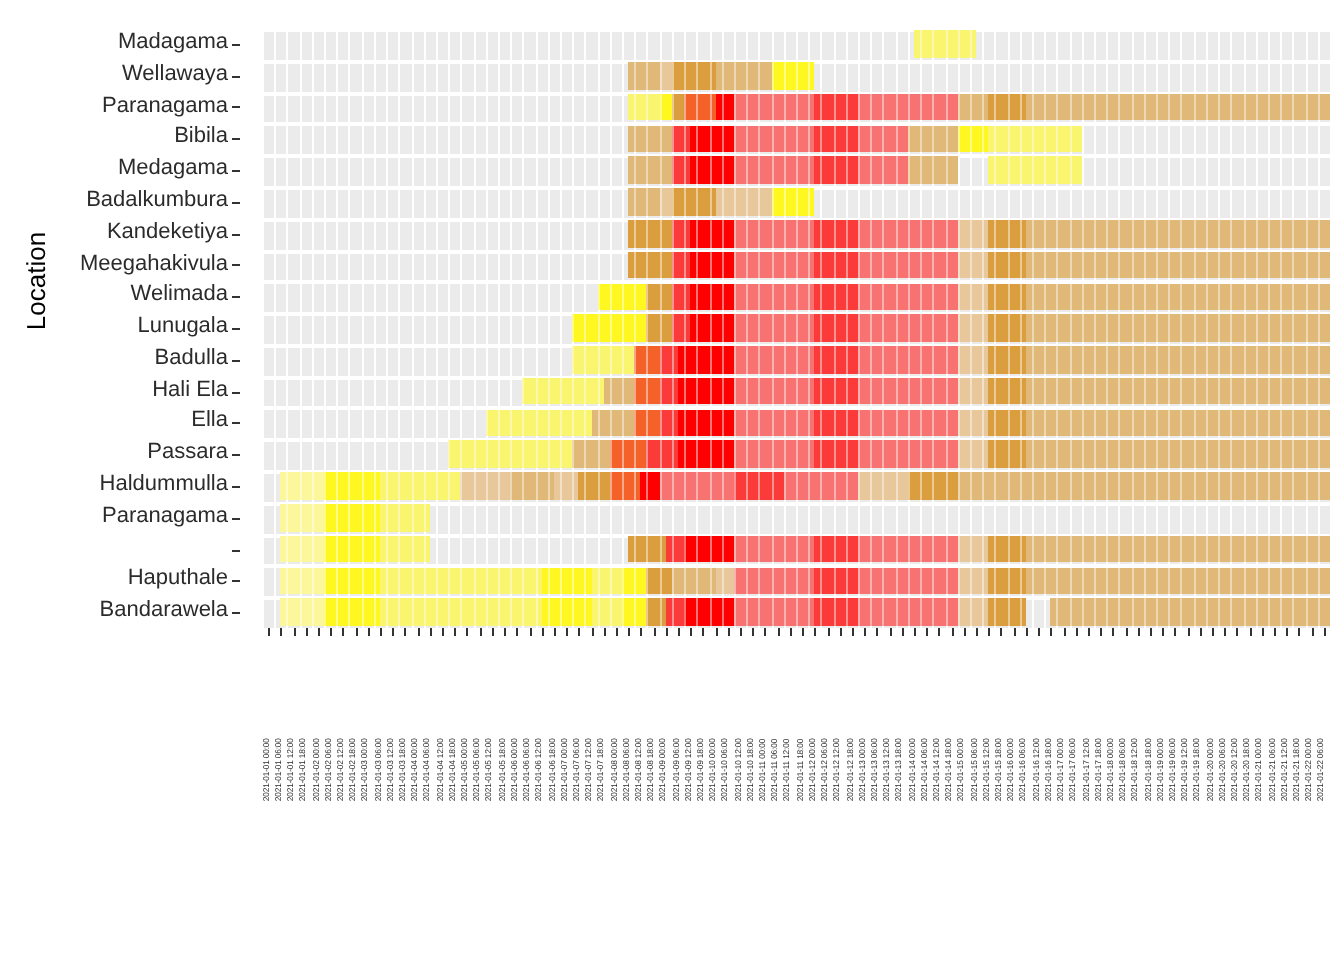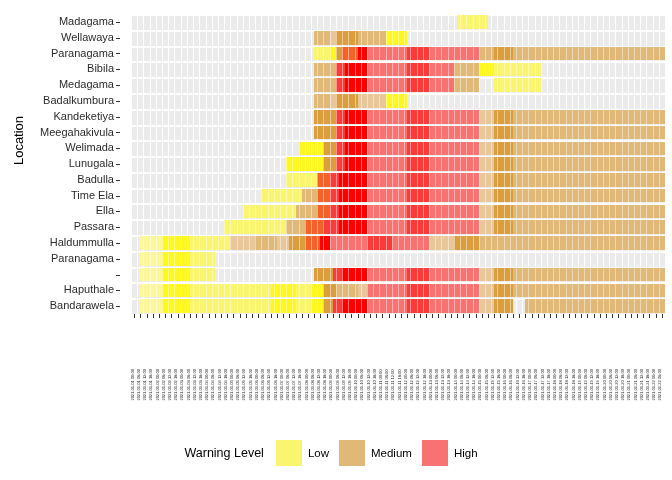--- a/index.html
+++ b/index.html
@@ -156,21 +156,21 @@
       <div class="ylab" style="top: 94.7368px;">Kandeketiya</div>
       <div class="ytick" style="top: 102.632px;"></div>
       <div class="ylab" style="top: 110.526px;">Meegahakivula</div>
       <div class="ytick" style="top: 118.421px;"></div>
       <div class="ylab" style="top: 126.316px;">Welimada</div>
       <div class="ytick" style="top: 134.211px;"></div>
       <div class="ylab" style="top: 142.105px;">Lunugala</div>
       <div class="ytick" style="top: 150px;"></div>
       <div class="ylab" style="top: 157.895px;">Badulla</div>
       <div class="ytick" style="top: 165.789px;"></div>
-      <div class="ylab" style="top: 173.684px;">Time Ela</div>
+      <div class="ylab" style="top: 173.684px;">Hali Ela</div>
       <div class="ytick" style="top: 181.579px;"></div>
       <div class="ylab" style="top: 189.474px;">Ella</div>
       <div class="ytick" style="top: 197.368px;"></div>
       <div class="ylab" style="top: 205.263px;">Passara</div>
       <div class="ytick" style="top: 213.158px;"></div>
       <div class="ylab" style="top: 221.053px;">Haldummulla</div>
       <div class="ytick" style="top: 228.947px;"></div>
       <div class="ylab" style="top: 236.842px;">Paranagama</div>
       <div class="ytick" style="top: 244.737px;"></div>
       <div class="ytick" style="top: 260.526px;"></div>
@@ -726,37 +726,14 @@
       <div class="xlab" style="left: 495.24px;">2021-01-20 18:00</div>
       <div class="xlab" style="left: 501.449px;">2021-01-21 00:00</div>
       <div class="xlab" style="left: 507.658px;">2021-01-21 06:00</div>
       <div class="xlab" style="left: 513.867px;">2021-01-21 12:00</div>
       <div class="xlab" style="left: 520.077px;">2021-01-21 18:00</div>
       <div class="xlab" style="left: 526.286px;">2021-01-22 00:00</div>
       <div class="xlab" style="left: 532.495px;">2021-01-22 06:00</div>
     </div>
 
 
-  <div class="legend">
-    <span class="legend-title">Warning Level</span>
-    <div id="legend-items" style="display:flex;align-items:center;">
-        <div class="legend-item">
-          <span class="legend-key">
-            <span class="legend-swatch" style="background: rgb(250, 245, 110);"></span>
-          </span>
-          <span class="legend-label">Low</span>
-        </div>
-        <div class="legend-item">
-          <span class="legend-key">
-            <span class="legend-swatch" style="background: rgb(224, 184, 119);"></span>
-          </span>
-          <span class="legend-label">Medium</span>
-        </div>
-        <div class="legend-item">
-          <span class="legend-key">
-            <span class="legend-swatch" style="background: rgb(249, 114, 114);"></span>
-          </span>
-          <span class="legend-label">High</span>
-        </div>
-      </div>
-  </div>
 
 </div>
 
 </body></html>

